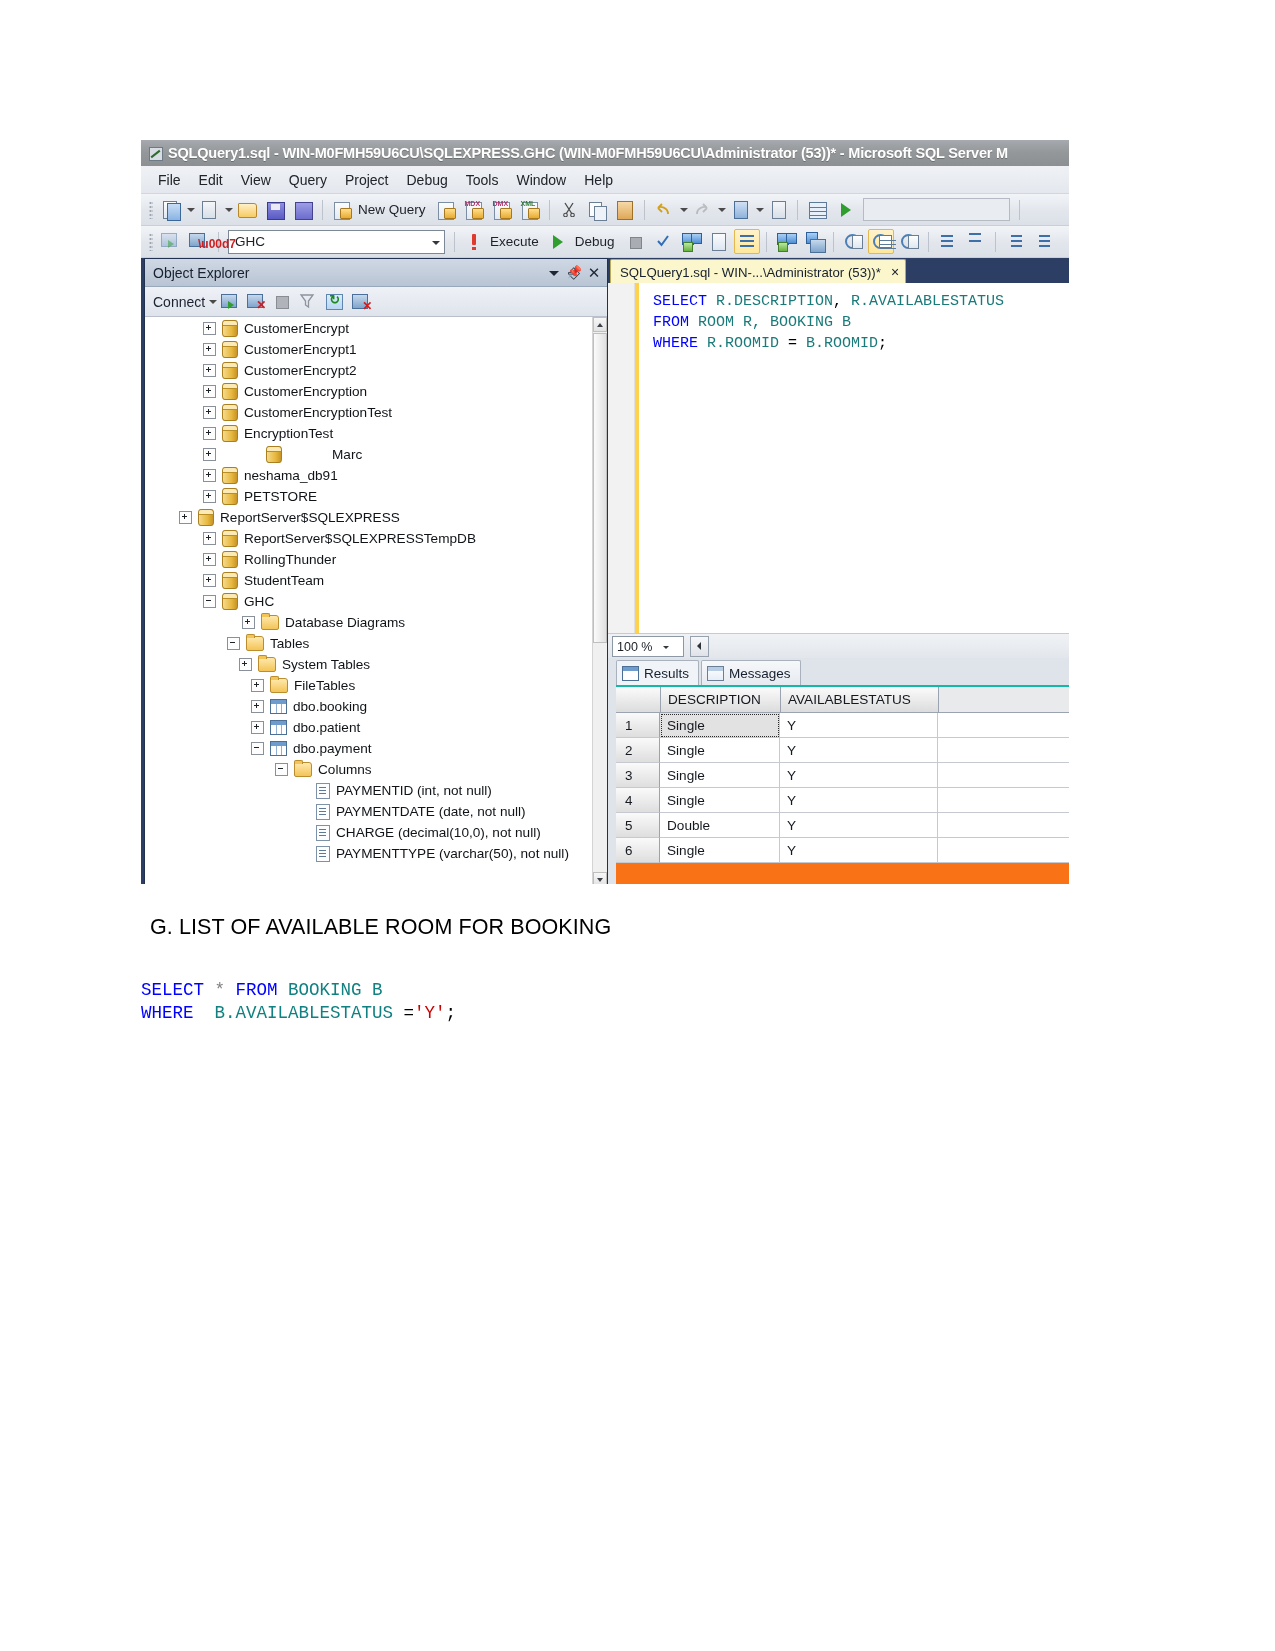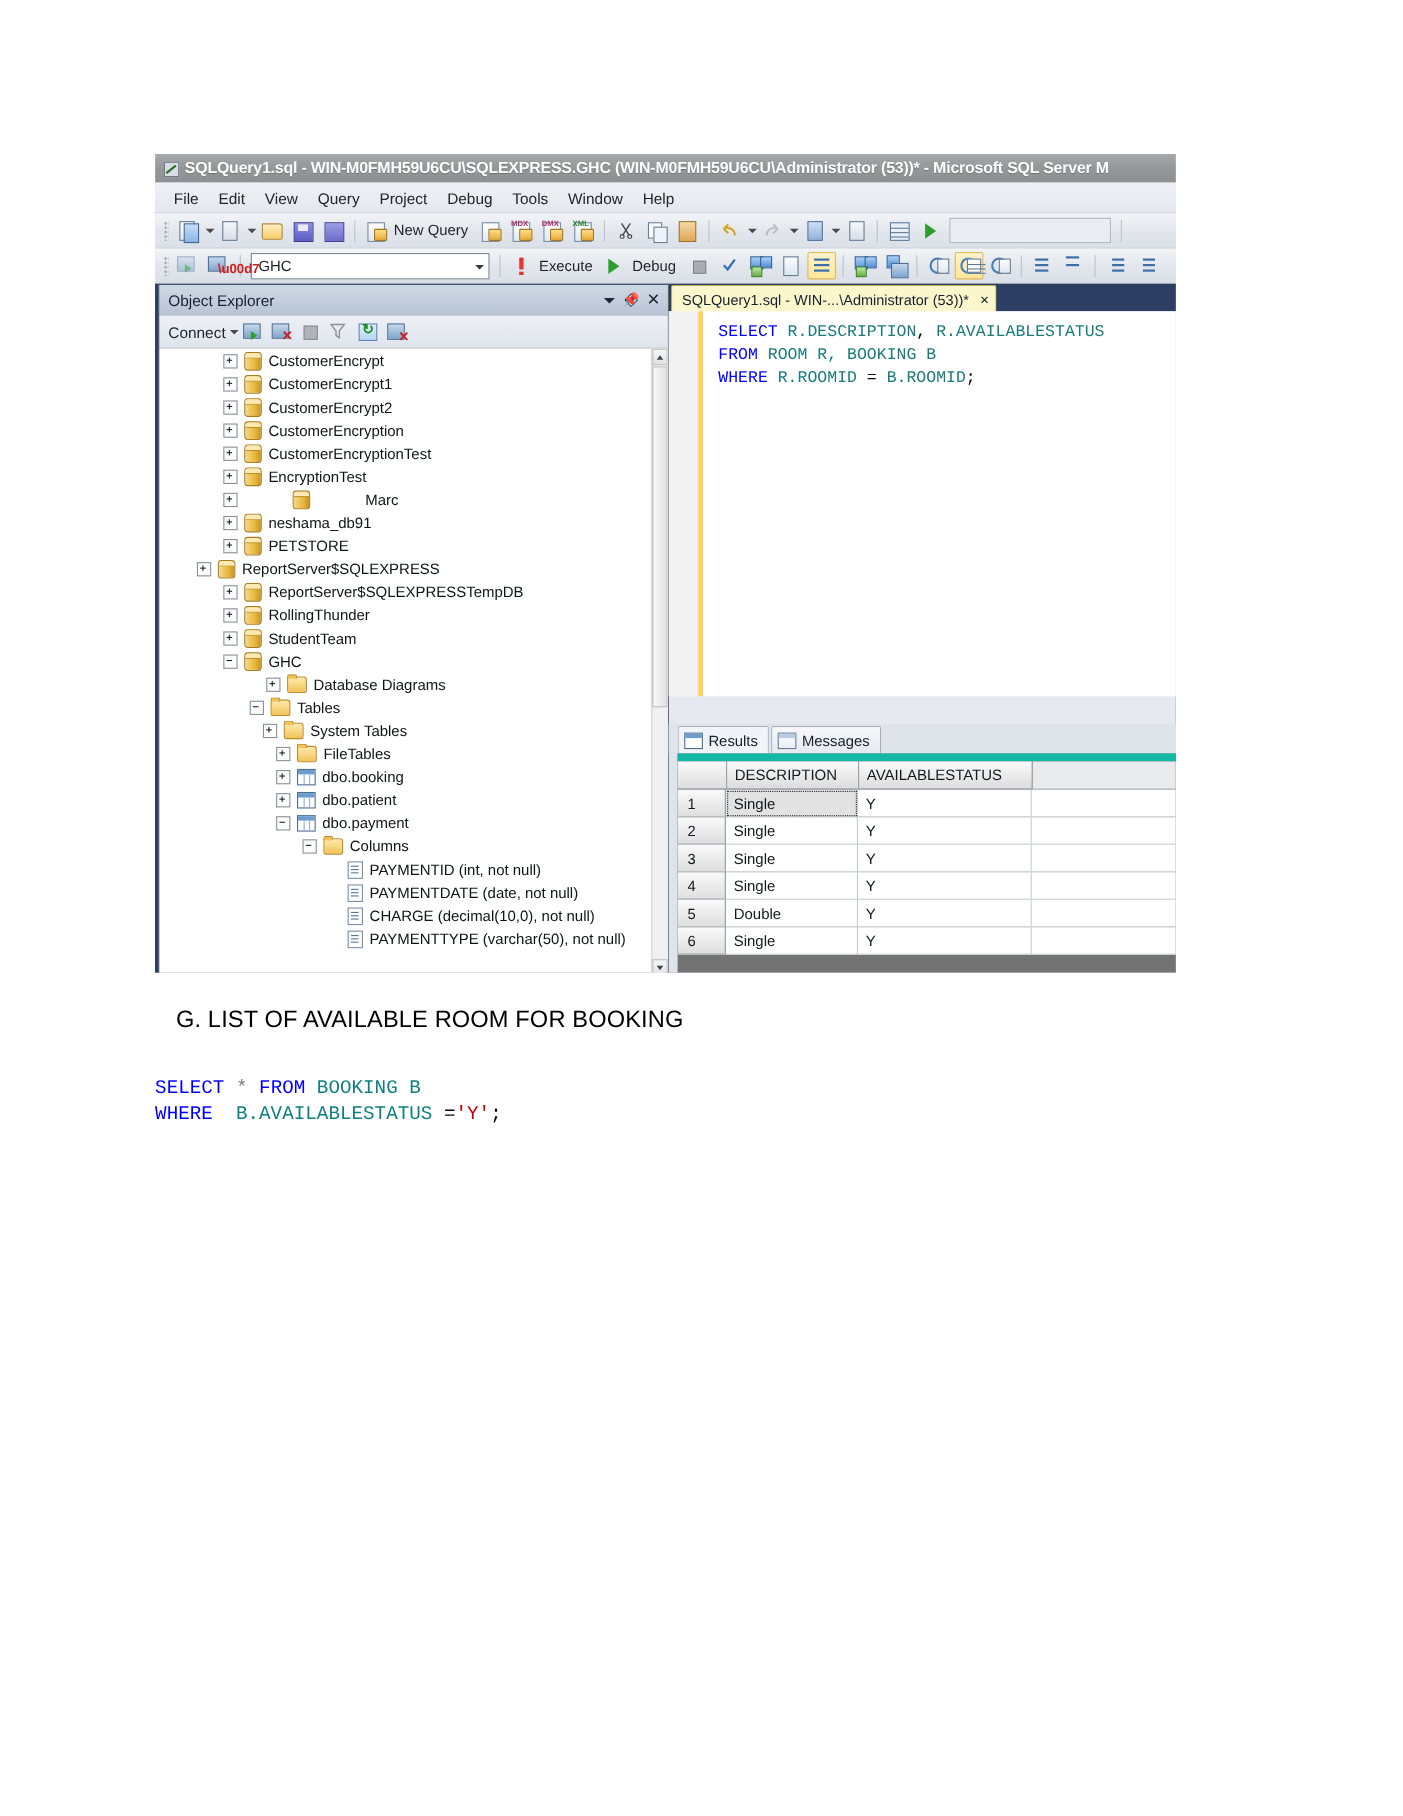--- a/index.html
+++ b/index.html
@@ -555,22 +555,22 @@
   }
   .res-tab-ico.msg {
     background: linear-gradient(to bottom,#ffffff,#e7eef6);
     border: 1px solid #6a7f96;
   }
   .res-tab-ico.msg:before { background:#b8cde3; }
 
   .grid {
     position: absolute;
     left: 8px; top: 27px; right: 0; bottom: 0;
-    background: #737373;
-    border-top: 7px solid #14b8a6;
+    background: #f97316;
+    border-top: 2px solid #14b8a6;
     overflow: hidden;
   }
   .grid-row { display: flex; height: 25px; }
   .grid-row.header { height: 26px; }
   .gh-corner {
     width: 44px;
     background: linear-gradient(to bottom,#fbfbfb,#dcdcdc);
     border-right: 1px solid #9aa3af;
     border-bottom: 1px solid #9aa3af;
     flex: 0 0 auto;
@@ -622,21 +622,21 @@
   .gd-fill { flex: 1 1 auto; background: #ffffff; border-bottom: 1px solid #c6cad0; }
 
   
   .ssms-left-edge {
     position:absolute; left:0; top:0; width:3px; height:628px; background:#2c3e63;
   }
 
   
   .doc-heading {
     position: absolute;
-    left: 160px;
+    left: 150px;
     top: 915px;
     font-size: 21.5px;
     color: #000000;
     letter-spacing: 0.1px;
     font-weight: normal;
     white-space: nowrap;
   }
   .doc-code {
     position: absolute;
     left: 141px;
@@ -1035,20 +1035,27 @@
             <span class="ed-tab-close">×</span>
           </div>
         </div>
 
         <div class="ed-body">
           <div class="ed-gutter"></div>
           <div class="ed-yellowbar"></div>
           <div class="ed-code" id="editor-code"><div><span class="kw">SELECT </span><span class="ident">R.DESCRIPTION</span><span class="plain">, </span><span class="ident">R.AVAILABLESTATUS</span></div><div><span class="kw">FROM </span><span class="ident">ROOM R, BOOKING B</span></div><div><span class="kw">WHERE </span><span class="ident">R.ROOMID</span><span class="plain"> = </span><span class="ident">B.ROOMID</span><span class="plain">;</span></div></div>
         </div>
 
+        <div class="ed-zoombar">
+          <div class="zoom-combo">
+            <span>100 %</span>
+            <span class="ca"></span>
+          </div>
+          <div class="zoom-left-btn"></div>
+        </div>
 
         <div class="results-pane">
           <div class="res-tabs">
             <div class="res-tab sel">
               <span class="res-tab-ico"></span>
               <span>Results</span>
             </div>
             <div class="res-tab">
               <span class="res-tab-ico msg"></span>
               <span>Messages</span>

